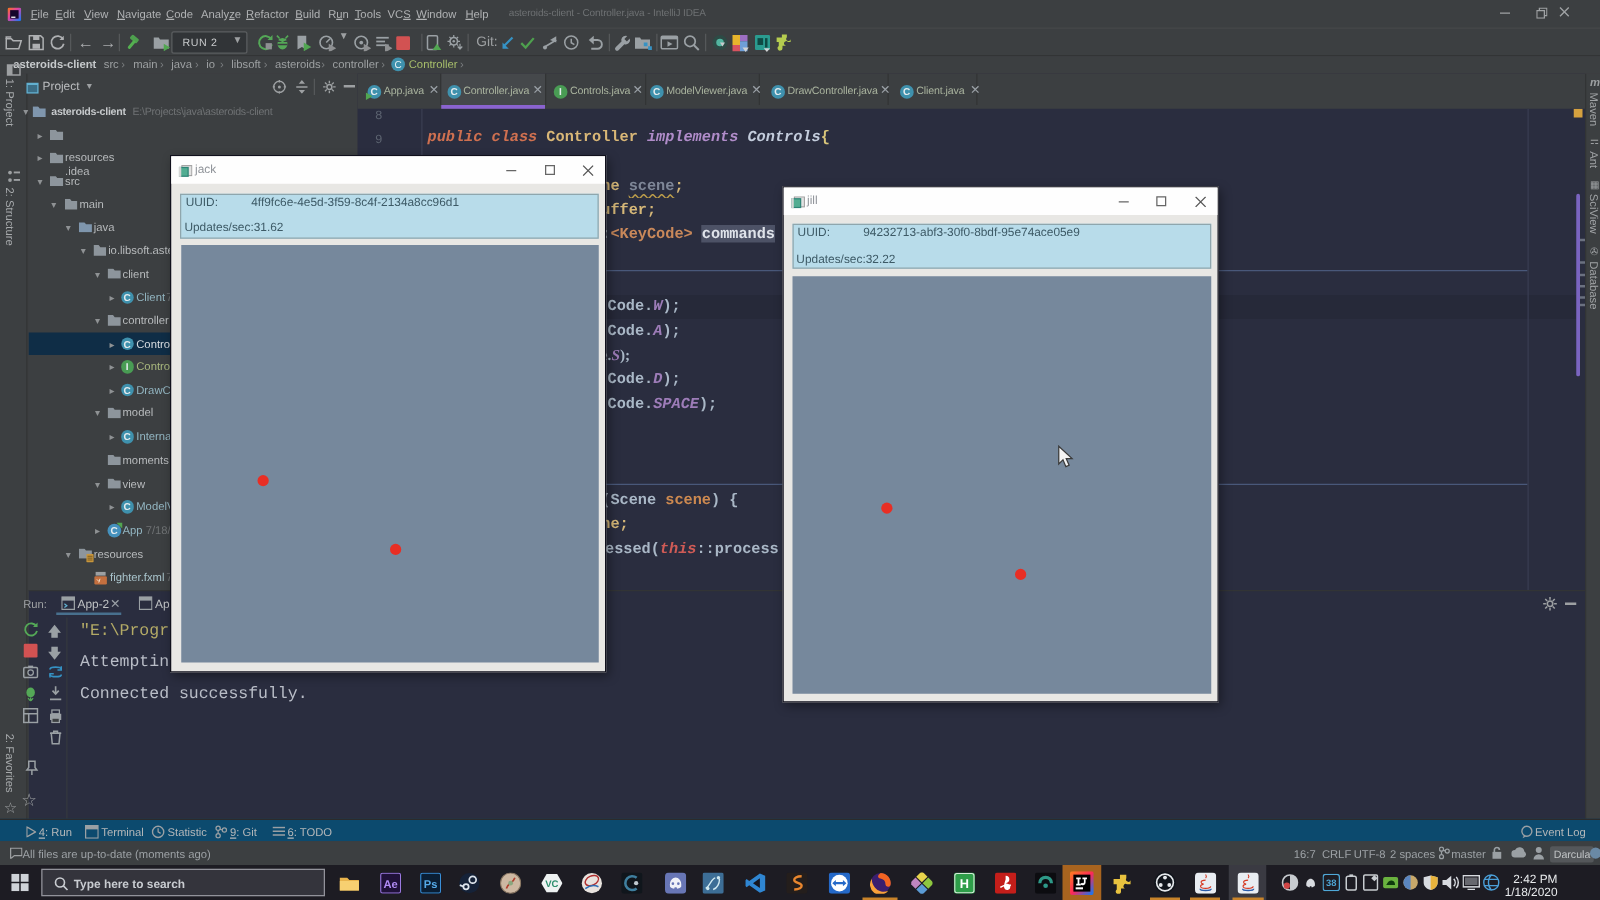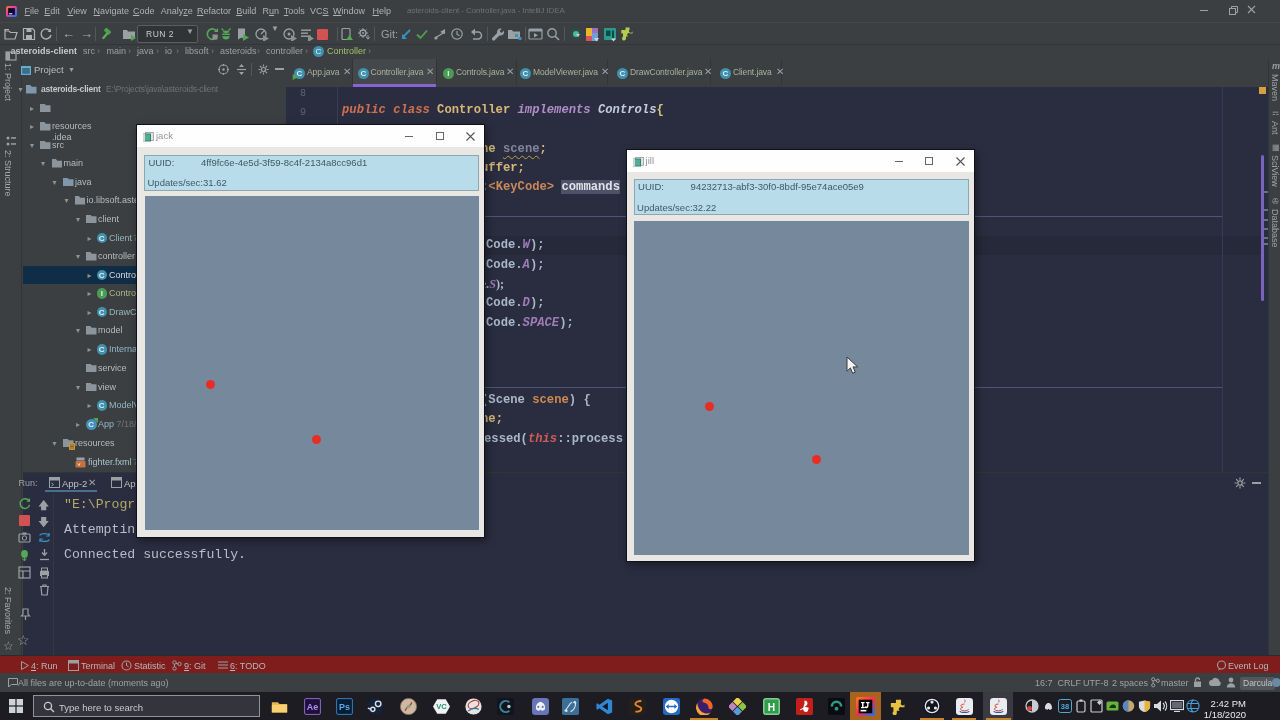--- a/index.html
+++ b/index.html
@@ -345,21 +345,21 @@
         <span class="fico" style="left:86px;top:5px;"></span>
         <span class="abs" style="left:98px;">model</span>
       </div>
   <div class="trw" style="left:0;top:340px;">
         <span class="arr" style="left:87.5px;">▸</span>
         <span class="cico" style="left:96.5px;top:4px;background:#3f91ad;">C</span>
         <span class="abs" style="left:109px;color:#93b6c2;">InternalModel</span>
       </div>
   <div class="trw" style="left:0;top:358.5px;">
         <span class="fico" style="left:86px;top:5px;"></span>
-        <span class="abs" style="left:98px;">service</span>
+        <span class="abs" style="left:98px;">moments</span>
       </div>
   <div class="trw" style="left:0;top:377.5px;">
         <span class="arr" style="left:76px;">▾</span>
         <span class="fico" style="left:86px;top:5px;"></span>
         <span class="abs" style="left:98px;">view</span>
       </div>
   <div class="trw" style="left:0;top:396px;">
         <span class="arr" style="left:87.5px;">▸</span>
         <span class="cico" style="left:96.5px;top:4px;background:#3f91ad;">C</span>
         <span class="abs" style="left:109px;color:#93b6c2;">ModelViewer</span>
@@ -544,21 +544,21 @@
   <div class="abs mono" style="left:64px;top:50px;font-size:13.2px;color:#b9bdc7;white-space:pre;">Attempting connection to host...</div>
   <div class="abs mono" style="left:64px;top:75px;font-size:13.2px;color:#b9bdc7;white-space:pre;">Connected successfully.</div>
 
   <svg class="abs" style="left:1234px;top:5px;" width="12" height="12" viewBox="0 0 11 11">
         <circle cx="5.5" cy="5.5" r="2" fill="none" stroke="#9da0a2" stroke-width="1.2"></circle>
         <path d="M5.5 0.5 v2 M5.5 8.5 v2 M0.5 5.5 h2 M8.5 5.5 h2 M2 2 l1.5 1.5 M7.5 7.5 L9 9 M9 2 L7.5 3.5 M3.5 7.5 L2 9" stroke="#9da0a2" stroke-width="1.1"></path>
       </svg>
   <div class="abs" style="left:1252px;top:10px;width:9px;height:1.5px;background:#9da0a2;"></div>
 </div>
 
-<div class="abs" id="statustools" style="left:0;top:655px;width:1280px;height:18px;background:#7f1d1d;border-top:1px solid #2b2b2b;font-size:9px;color:#b4b7b9;">
+<div class="abs" id="statustools" style="left:0;top:655px;width:1280px;height:18px;background:#0c4a6e;border-top:1px solid #2b2b2b;font-size:9px;color:#b4b7b9;">
   <svg class="abs" style="left:21px;top:5px;" width="8" height="9" viewBox="0 0 8 9">
         <path d="M0.5 0.5 L7.5 4.5 0.5 8.5z" fill="none" stroke="#9da0a2"></path>
       </svg>
   <span class="abs" style="left:31px;top:4.5px;"><u>4</u>: Run</span>
   <svg class="abs" style="left:68px;top:4px;" width="11" height="11" viewBox="0 0 11 11">
         <rect x="0.5" y="0.5" width="10" height="10" fill="none" stroke="#9aa0a4"></rect>
         <rect x="0.5" y="0.5" width="10" height="3" fill="#9aa0a4"></rect>
       </svg>
   <span class="abs" style="left:81px;top:4.5px;">Terminal</span>
   <svg class="abs" style="left:121px;top:4px;" width="11" height="11" viewBox="0 0 11 11">
@@ -616,21 +616,21 @@
 
 <div class="abs" id="taskbar" style="left:0;top:692px;width:1280px;height:28px;background:#1d1c23;">
 
   <svg class="abs" style="left:9px;top:7px;" width="14" height="14" viewBox="0 0 14 14">
         <rect x="0" y="0" width="6.4" height="6.4" fill="#cfd3d8"></rect>
         <rect x="7.6" y="0" width="6.4" height="6.4" fill="#cfd3d8"></rect>
         <rect x="0" y="7.6" width="6.4" height="6.4" fill="#cfd3d8"></rect>
         <rect x="7.6" y="7.6" width="6.4" height="6.4" fill="#cfd3d8"></rect>
       </svg>
 
-  <div class="abs" style="left:33px;top:3px;width:227px;height:22px;background:#34343c;border:1px solid #92929a;">
+  <div class="abs" style="left:33px;top:3px;width:227px;height:22px;background:#34343c;border:1px solid #92929a;font-weight:bold;">
     <svg class="abs" style="left:9px;top:5px;" width="12" height="12" viewBox="0 0 12 12">
           <circle cx="5" cy="5" r="3.6" fill="none" stroke="#c9ccd1" stroke-width="1.3"></circle>
           <path d="M7.7 7.7 L11 11" stroke="#c9ccd1" stroke-width="1.3"></path>
         </svg>
     <span class="abs" style="left:25px;top:6px;font-size:9.5px;color:#c9ccd1;">Type here to search</span>
   </div>
 
   <div class="abs" style="left:850px;top:0;width:31px;height:28px;background:#a8641f;"></div>
   <div class="abs" style="left:983px;top:0;width:30px;height:28px;background:#3a3a42;"></div>
 

